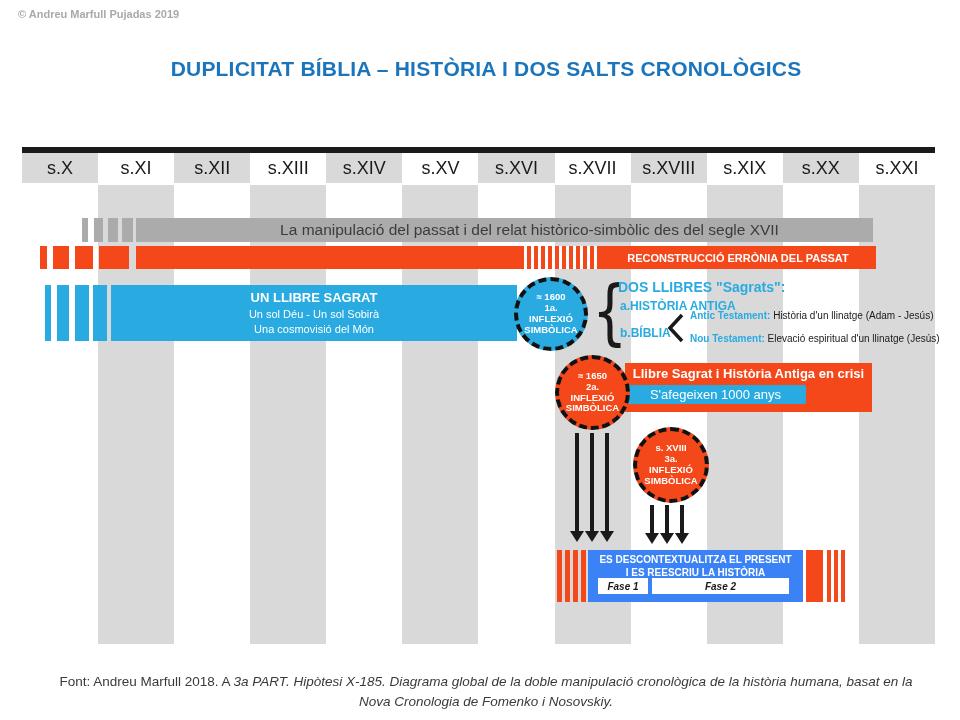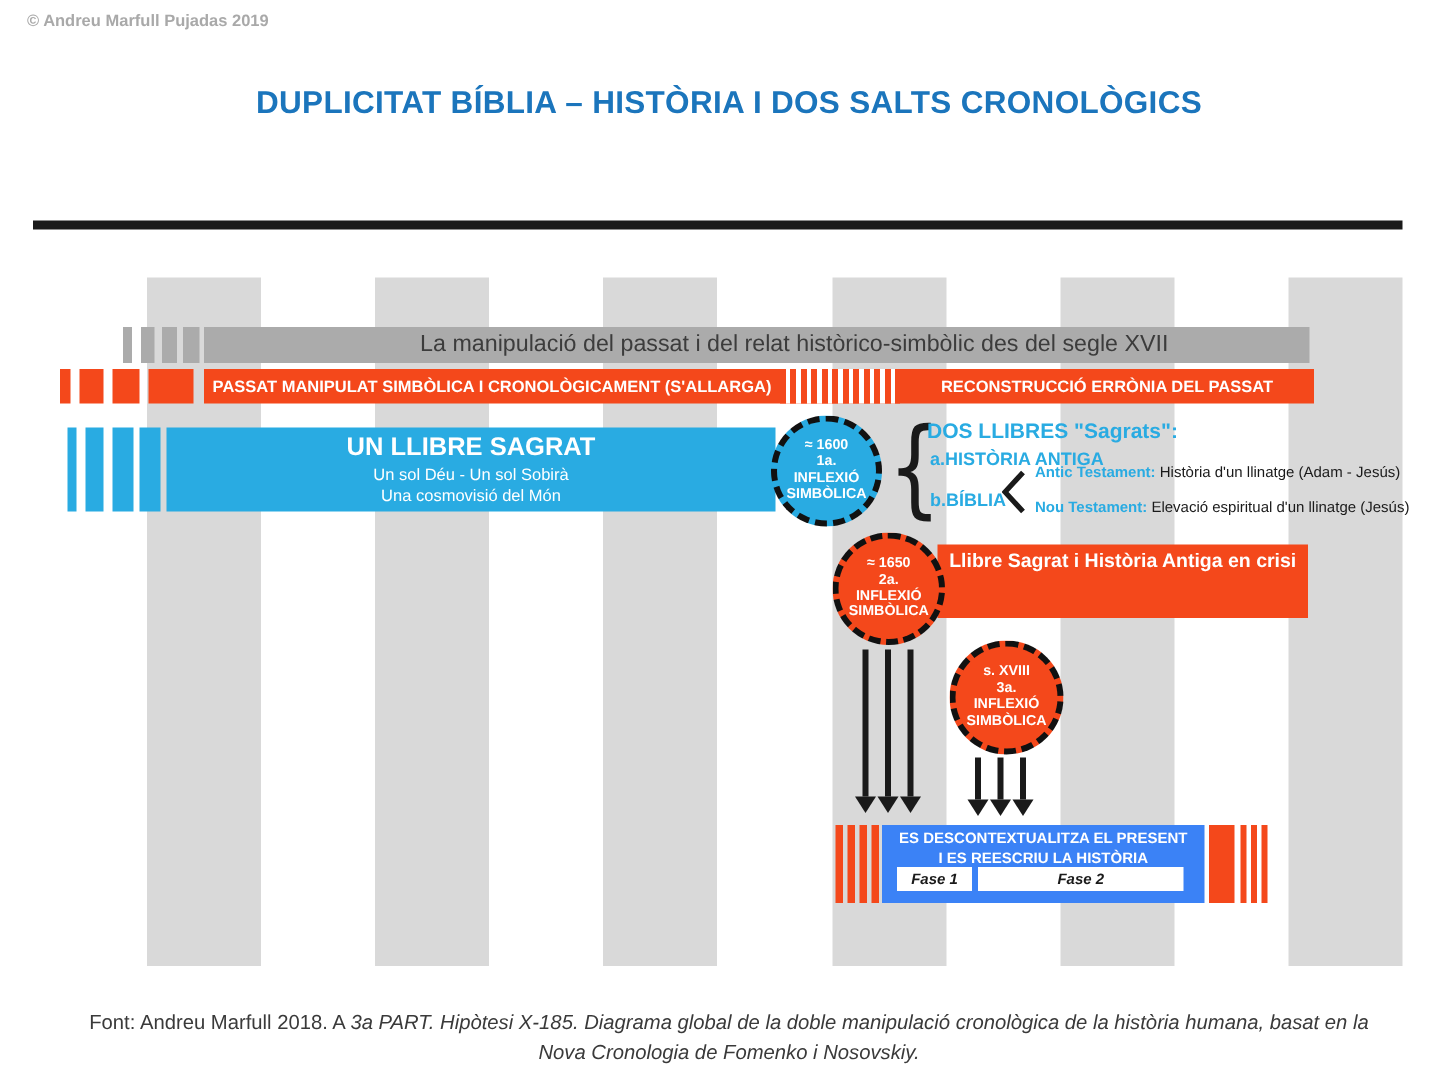--- a/index.html
+++ b/index.html
@@ -26,21 +26,21 @@
         padding-left:50px;box-sizing:border-box;}
   .orangebar{position:absolute;left:114px;top:99px;width:740px;height:23px;background:#F4481B;}
   .orangebar .seg-left{position:absolute;left:0;top:0;width:384px;height:100%;display:flex;
         align-items:center;justify-content:center;color:#fff;font-weight:bold;font-size:11px;}
   .orangebar .seg-stripes{position:absolute;left:384px;top:0;width:80px;height:100%;
         background:repeating-linear-gradient(90deg,#F4481B 0 4px,#fff 4px 7px);}
   .orangebar .seg-right{position:absolute;left:464px;top:0;right:0;height:100%;display:flex;
         align-items:center;justify-content:center;color:#fff;font-weight:bold;font-size:11px;}
   .bluebar{position:absolute;left:89px;top:138px;width:406px;height:56px;background:#29ABE2;
         display:flex;flex-direction:column;align-items:center;justify-content:center;color:#fff;}
-  .bluebar .t1{font-weight:bold;font-size:17px;margin-bottom:2px;}
+  .bluebar .t1{font-weight:bold;font-size:13px;margin-bottom:2px;}
   .bluebar .t2{font-size:11px;line-height:1.3;}
   .circle{position:absolute;border:4px dashed #111;border-radius:50%;box-sizing:border-box;
         display:flex;flex-direction:column;align-items:center;justify-content:center;
         color:#fff;font-weight:bold;font-size:9.5px;line-height:1.15;text-align:center;z-index:5;}
   .circle.blue{background:#29ABE2;}
   .circle.orange{background:#F4481B;}
   .brace{position:absolute;left:570px;top:122px;font-family:"DejaVu Sans",sans-serif;
         font-size:62px;color:#1A1A1A;transform:scale(.9,1.15);transform-origin:top left;}
   .books-heading{position:absolute;left:596px;top:132px;font-size:14px;font-weight:bold;color:#29ABE2;}
   .books-a{position:absolute;left:598px;top:152px;font-size:12px;font-weight:bold;color:#29ABE2;}
@@ -70,20 +70,34 @@
 </head>
 <body>
 
 <div class="page">
   <div class="copyright">© Andreu Marfull Pujadas 2019</div>
   <h1 class="title">DUPLICITAT BÍBLIA – HISTÒRIA I DOS SALTS CRONOLÒGICS</h1>
 
   <div class="diagram">
     <div class="topbar"></div>
 
+    <div class="century-row">
+      <div class="cell">s.X</div>
+      <div class="cell">s.XI</div>
+      <div class="cell">s.XII</div>
+      <div class="cell">s.XIII</div>
+      <div class="cell">s.XIV</div>
+      <div class="cell">s.XV</div>
+      <div class="cell">s.XVI</div>
+      <div class="cell">s.XVII</div>
+      <div class="cell">s.XVIII</div>
+      <div class="cell">s.XIX</div>
+      <div class="cell">s.XX</div>
+      <div class="cell">s.XXI</div>
+    </div>
 
     <div class="stripes">
       <div class="stripe"></div>
         <div class="stripe"></div>
         <div class="stripe"></div>
       <div class="stripe"></div>
         <div class="stripe"></div>
         <div class="stripe"></div>
       <div class="stripe"></div>
         <div class="stripe"></div>
@@ -104,23 +118,20 @@
     <div class="dash b" style="left:23px;width:6px"></div>
     <div class="dash b" style="left:35px;width:12px"></div>
     <div class="dash b" style="left:53px;width:14px"></div>
     <div class="dash b" style="left:71px;width:14px"></div>
 
     <div class="graybar">
       <span>La manipulació del passat i del relat històrico-simbòlic des del segle XVII</span>
     </div>
 
     <div class="orangebar">
-      <div class="seg-left">
-        <span>PASSAT MANIPULAT SIMBÒLICA I CRONOLÒGICAMENT (S'ALLARGA)</span>
-      </div>
       <div class="seg-stripes"></div>
       <div class="seg-right">
         <span>RECONSTRUCCIÓ ERRÒNIA DEL PASSAT</span>
       </div>
     </div>
 
     <div class="bluebar">
       <div class="t1">UN LLIBRE SAGRAT</div>
       <div class="t2">Un sol Déu - Un sol Sobirà</div>
       <div class="t2">Una cosmovisió del Món</div>
@@ -154,20 +165,21 @@
     </svg>
     <div class="testament" style="left:668px;top:163px">
       <span class="lbl">Antic Testament:</span><span> Història d'un llinatge (Adam - Jesús)</span>
     </div>
     <div class="testament" style="left:668px;top:186px">
       <span class="lbl">Nou Testament:</span><span> Elevació espiritual d'un llinatge (Jesús)</span>
     </div>
 
     <div class="infobox" style="left:603px;top:216px;width:247px;height:49px">
       <div class="boxtitle" style="font-size:13px;margin-top:4px">Llibre Sagrat i Història Antiga en crisi</div>
+      <div class="badge" style="width:181px;height:19px;font-size:13px;margin-top:3px">S'afegeixen 1000 anys</div>
     </div>
 
 
     <div class="arrow" style="left:553px;top:286px;height:98px"></div>
     <div class="arrow" style="left:568px;top:286px;height:98px"></div>
     <div class="arrow" style="left:583px;top:286px;height:98px"></div>
     <div class="arrow" style="left:628px;top:358px;height:28px"></div>
     <div class="arrow" style="left:643px;top:358px;height:28px"></div>
     <div class="arrow" style="left:658px;top:358px;height:28px"></div>
 

